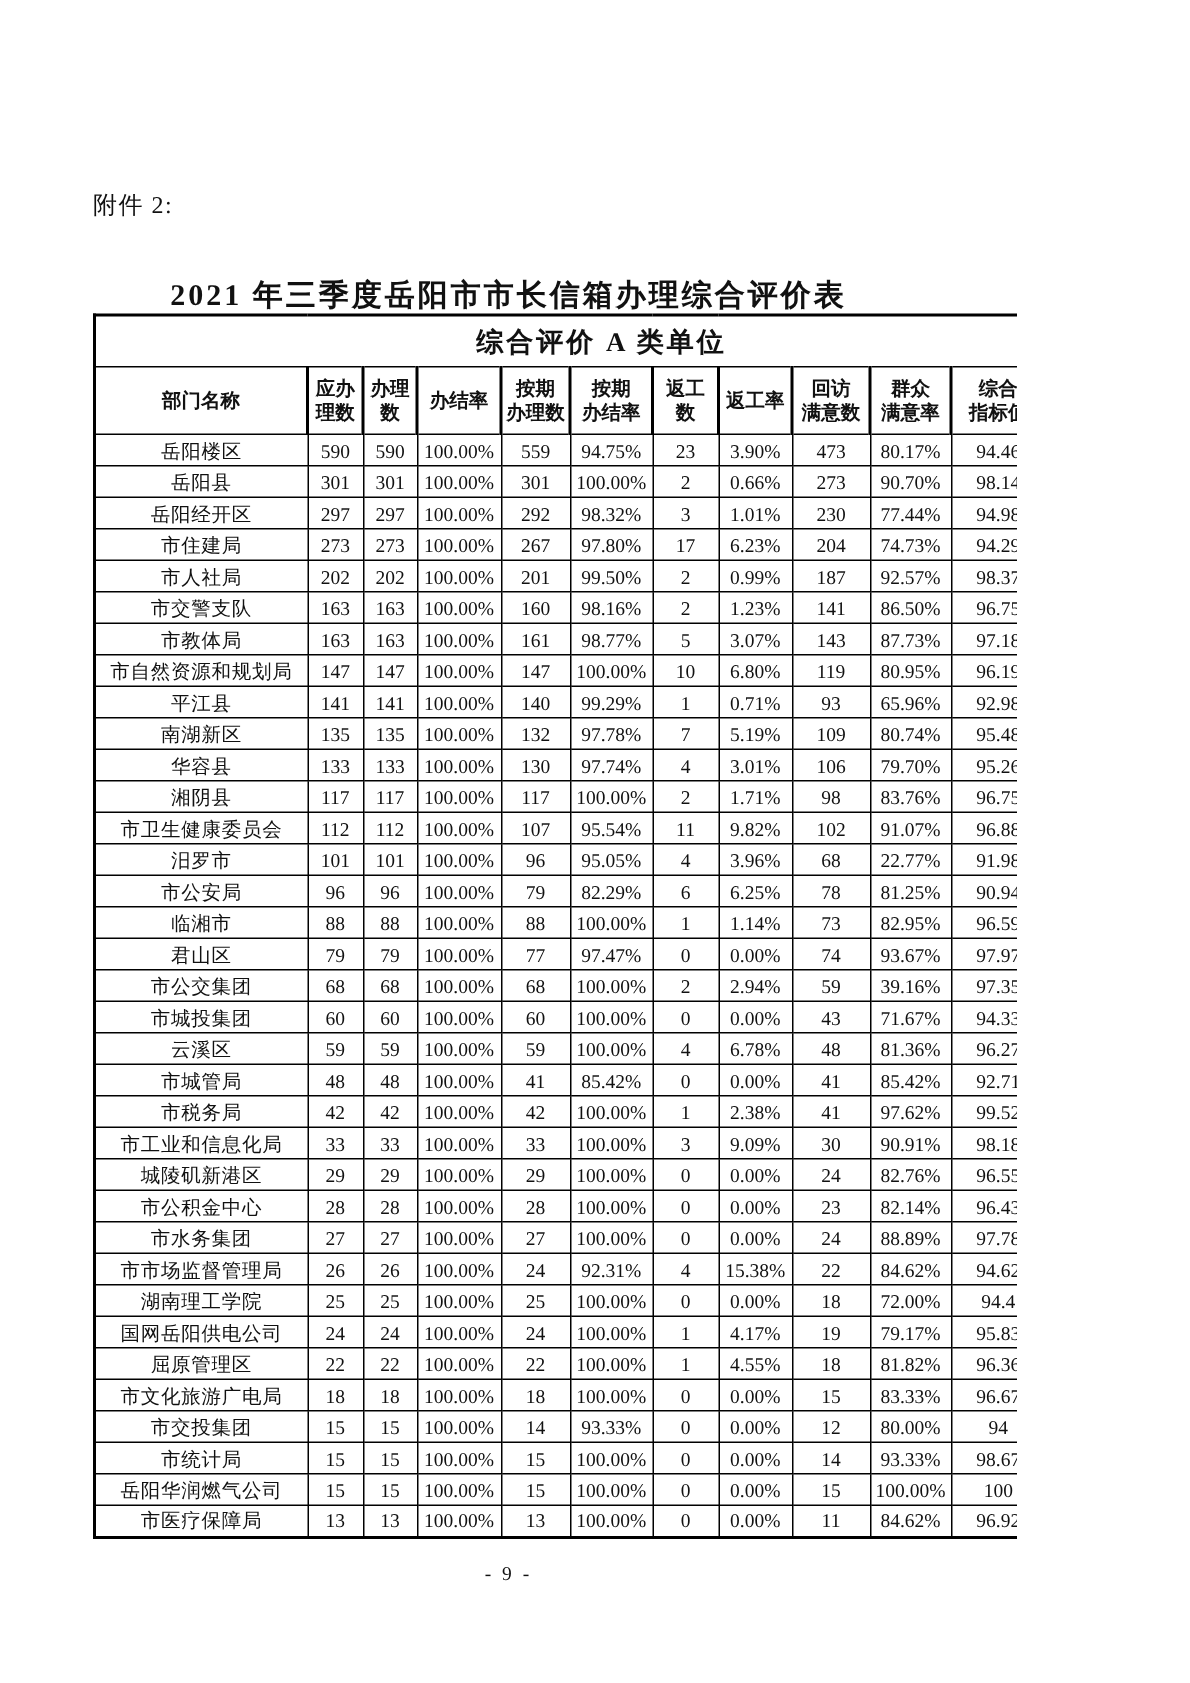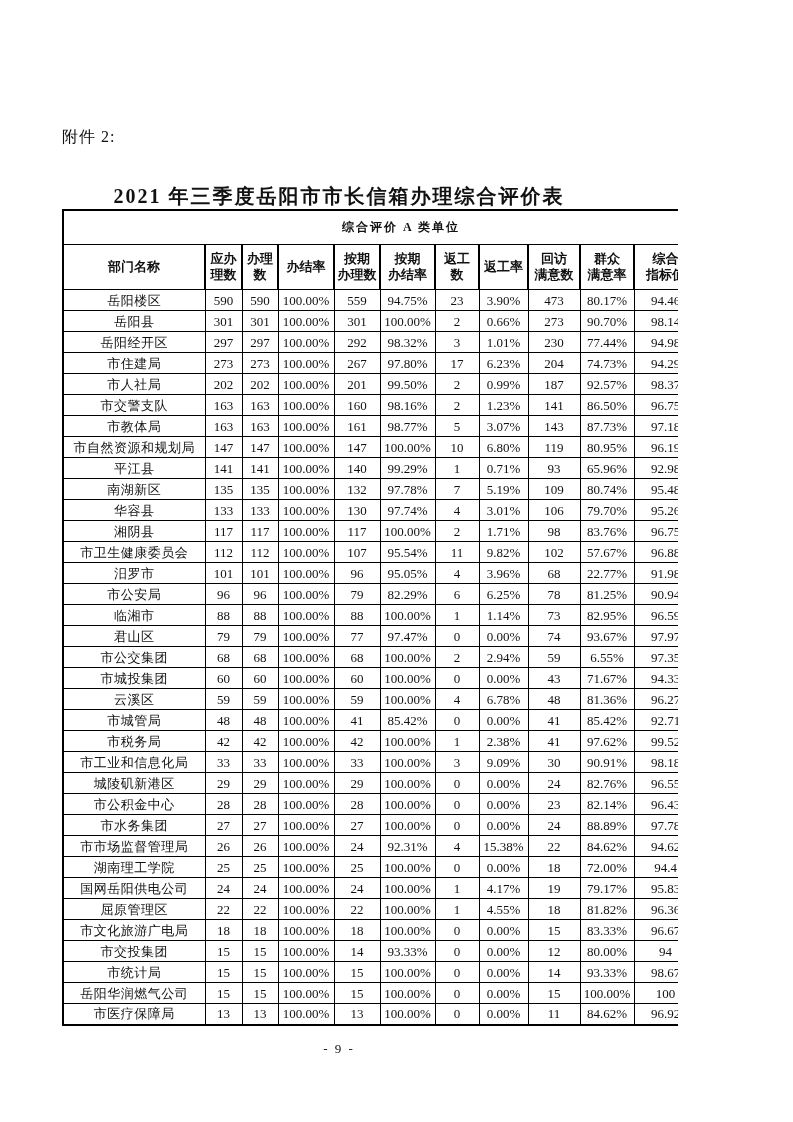--- a/index.html
+++ b/index.html
@@ -45,21 +45,21 @@
   }
   table.eval th, table.eval td {
     border: 1px solid #000;
     padding: 0;
     text-align: center;
     vertical-align: middle;
     overflow: hidden;
   }
   th.band {
     height: 33px;
-    font-size: 12px;
+    font-size: 18px;
     font-weight: bold;
     letter-spacing: 2px;
   }
   tr.header-row th {
     height: 44px;
     font-size: 13px;
     font-weight: bold;
     line-height: 1.25;
     white-space: pre-line;
     border-left-width: 2px;
@@ -321,21 +321,21 @@
         <tr>
           <td class="dept">市卫生健康委员会</td>
           <td class="num">112</td>
           <td class="num">112</td>
           <td class="num">100.00%</td>
           <td class="num">107</td>
           <td class="num">95.54%</td>
           <td class="num">11</td>
           <td class="num">9.82%</td>
           <td class="num">102</td>
-          <td class="num">57.67%</td>
+          <td class="num">91.07%</td>
           <td class="num">96.88</td>
           <td class="num">A</td>
         </tr>
         <tr>
           <td class="dept">汨罗市</td>
           <td class="num">101</td>
           <td class="num">101</td>
           <td class="num">100.00%</td>
           <td class="num">96</td>
           <td class="num">95.05%</td>
@@ -391,21 +391,21 @@
         <tr>
           <td class="dept">市公交集团</td>
           <td class="num">68</td>
           <td class="num">68</td>
           <td class="num">100.00%</td>
           <td class="num">68</td>
           <td class="num">100.00%</td>
           <td class="num">2</td>
           <td class="num">2.94%</td>
           <td class="num">59</td>
-          <td class="num">6.55%</td>
+          <td class="num">39.16%</td>
           <td class="num">97.35</td>
           <td class="num">A</td>
         </tr>
         <tr>
           <td class="dept">市城投集团</td>
           <td class="num">60</td>
           <td class="num">60</td>
           <td class="num">100.00%</td>
           <td class="num">60</td>
           <td class="num">100.00%</td>

